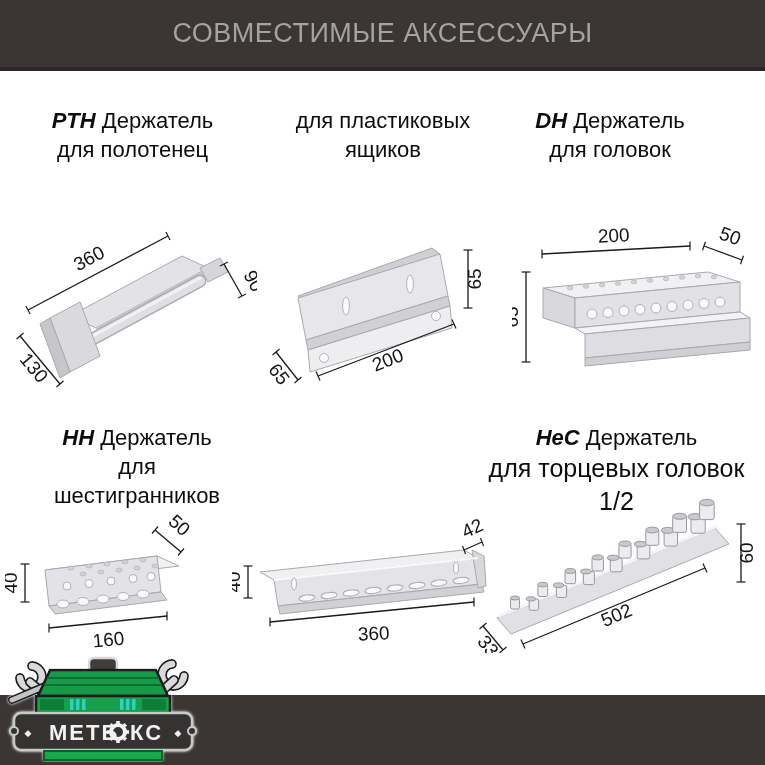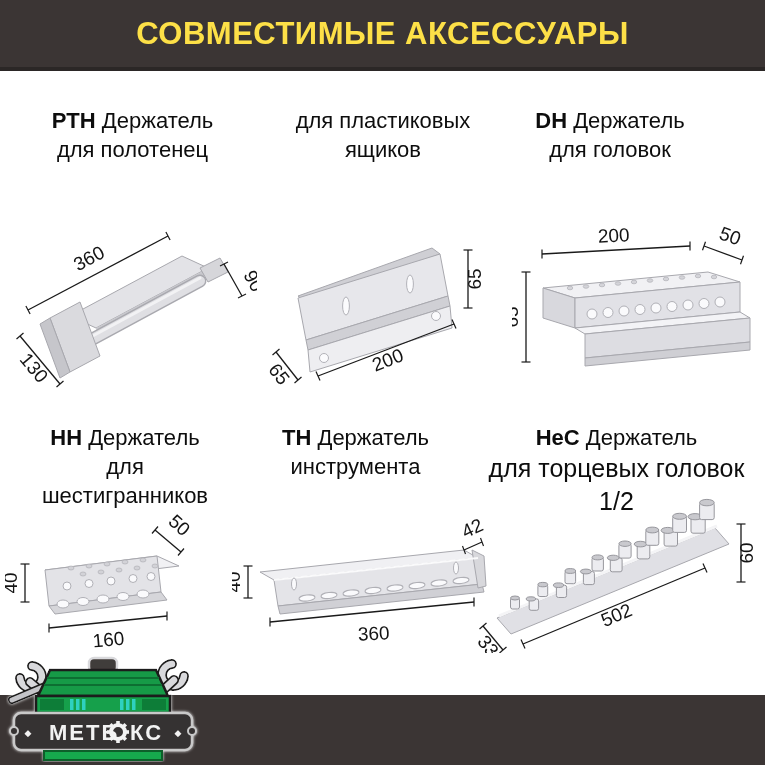--- a/index.html
+++ b/index.html
@@ -2,25 +2,25 @@
 <html><head>
 <meta charset="utf-8">
 <style>
   html,body{margin:0;padding:0;}
   body{width:765px;height:765px;background:#ffffff;font-family:"Liberation Sans",sans-serif;overflow:hidden;}
   .canvas{position:relative;width:765px;height:765px;background:#ffffff;}
 
   
   .header{position:absolute;left:0;top:0;width:765px;height:67px;background:#3B3534;
           border-bottom:4px solid #2B2726;display:flex;align-items:center;justify-content:center;}
-  .header-title{color:#fde047;font-size:31px;font-weight:700;letter-spacing:.5px;}
+  .header-title{color:#a3a3a3;font-size:27px;font-weight:400;letter-spacing:.5px;}
 
   
   .card-title{position:absolute;text-align:center;font-size:22px;line-height:1.32;color:#0d0d0d;}
-  .card-title b{font-weight:700;}
+  .card-title b{font-weight:700;font-style:italic;}
   .tline{display:block;}
   .tline:empty{display:none;}
   .illus{position:absolute;}
 
   
   .metal-outline{stroke:#A8A8AE;stroke-width:1;}
   text{font-family:"Liberation Sans",sans-serif;}
   .dimlabel{font-size:19px;fill:#141414;}
   .dim{stroke:#1a1a1a;stroke-width:1.3;}
   .tick{stroke:#1a1a1a;stroke-width:1.2;}
@@ -147,21 +147,21 @@
       <line class="tick" x1="190.5" y1="40.2" x2="193.5" y2="31.8"></line>
       <line class="tick" x1="228.5" y1="54.2" x2="231.5" y2="45.8"></line>
       <text class="dimlabel" x="216" y="32" text-anchor="middle" transform="rotate(20 216 32)">50</text>
       <line class="dim" x1="14" y1="62" x2="14" y2="152"></line>
       <line class="tick" x1="9.5" y1="62" x2="18.5" y2="62"></line>
       <line class="tick" x1="9.5" y1="152" x2="18.5" y2="152"></line>
       <text class="dimlabel" x="6" y="107" text-anchor="middle" transform="rotate(-90 6 107)">65</text>
     </g>
   </svg>
 
-  <div class="card-title" style="left:6px;top:423px;width:238px;">
+  <div class="card-title" style="left:18px;top:423px;width:238px;">
     <span class="tline"><b>HH</b> <span>Держатель</span></span>
     <span class="tline">для</span>
     <span class="tline">шестигранников</span>
   </div>
   <svg class="illus" style="left:5px;top:492px;" width="220" height="160" viewBox="0 0 220 160">
     <g>
       <polygon class="metal-outline" points="40,78 152,64 174,74 62,88" fill="#F1F1F4"></polygon>
       <polygon class="metal-outline" points="40,78 152,64 156,100 44,114" fill="#E3E3E7"></polygon>
       <polygon class="metal-outline" points="44,114 156,100 162,108 50,122" fill="#D6D6DA"></polygon>
       <g fill="#D2D2D7" stroke="#B0B0B6" stroke-width=".7">
@@ -198,25 +198,20 @@
       <line class="tick" x1="15.5" y1="72" x2="24.5" y2="72"></line>
       <line class="tick" x1="15.5" y1="110" x2="24.5" y2="110"></line>
       <text class="dimlabel" x="12" y="91" text-anchor="middle" transform="rotate(-90 12 91)">40</text>
       <line class="dim" x1="44" y1="136" x2="162" y2="124"></line>
       <line class="tick" x1="44" y1="131.5" x2="44" y2="140.5"></line>
       <line class="tick" x1="162" y1="119.5" x2="162" y2="128.5"></line>
       <text class="dimlabel" x="104" y="154" text-anchor="middle" transform="rotate(-5 104 154)">160</text>
     </g>
   </svg>
 
-  <div class="card-title" style="left:228px;top:423px;width:255px;">
-    <span class="tline"><b>TH</b> <span>Держатель</span></span>
-    <span class="tline">инструмента</span>
-
-  </div>
   <svg class="illus" style="left:232px;top:492px;" width="265" height="155" viewBox="0 0 265 155">
     <g>
       <polygon class="metal-outline" points="28,80 232,58 246,66 42,88" fill="#F0F0F3"></polygon>
       <polygon class="metal-outline" points="42,88 246,66 250,92 46,114" fill="#E4E4E8"></polygon>
       <polygon class="metal-outline" points="46,114 250,92 252,100 48,122" fill="#D0D0D5"></polygon>
       <polygon class="metal-outline" points="240,58 252,64 254,94 246,96" fill="#D8D8DC"></polygon>
       <line x1="42" y1="88" x2="246" y2="66" stroke="#FAFAFB" stroke-width="2"></line>
       <g fill="#FAFAFC" stroke="#B0B0B6">
         <ellipse cx="62" cy="92" rx="2.5" ry="6"></ellipse>
         <ellipse cx="224" cy="76" rx="2.5" ry="6"></ellipse>

